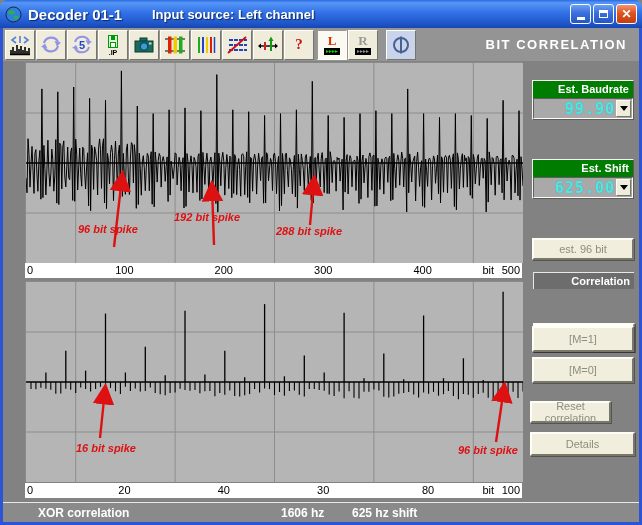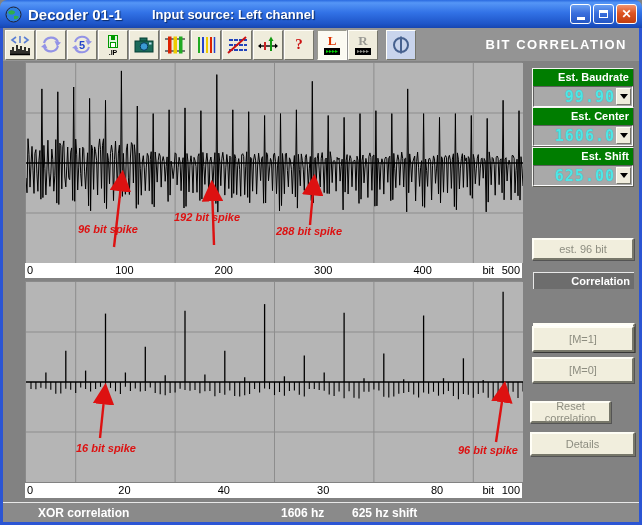--- a/index.html
+++ b/index.html
@@ -48,21 +48,21 @@
   #chart-top { top:62px; }
   #chart-bottom { top:281px; }
   .axis-strip { position:absolute; left:25px; width:497px; height:15px; background:#fff; }
   #strip-top { top:263px; }
   #strip-bottom { top:483px; }
   .tick { position:absolute; top:0; font-size:11px; color:#000; line-height:15px; white-space:nowrap; }
   .ann { position:absolute; color:#dd1111; font-size:11px; font-weight:bold; font-style:italic; white-space:nowrap; z-index:5; }
 
   
   .est-group { position:absolute; left:532px; width:102px; background:#c7c7c7;
-    border:1px solid; border-color:#f4f4f0 #5c5c55 #5c5c55 #f4f4f0; }
+    border:1px solid; border-color:#f4f4f0 #5c5c55 #5c5c55 #f4f4f0;margin-top:12px; }
   .est-header { height:17px; background:#007d00; color:#fff; font-size:11px; font-weight:bold;
     text-align:right; line-height:17px; padding-right:4px; }
   .est-display { height:21px; background:#a9a9a9; border:1px solid; border-color:#5f5f5f #fdfdfd #fdfdfd #5f5f5f;
     display:flex; align-items:center; }
   .lcd { flex:1; text-align:right; font-family:"DejaVu Sans Mono", monospace; font-weight:bold;
     font-size:15px; color:#4fe6e6; letter-spacing:1px; padding-right:1px; text-shadow:0 0 1px #2aa; }
   .dd-btn { width:15px; height:17px; margin-right:1px; background:#efecdc; border:1px solid;
     border-color:#fffef8 #75756a #75756a #fffef8; display:flex; align-items:center; justify-content:center; cursor:pointer; flex:0 0 auto;}
   .dd-arrow { width:0; height:0; border-left:4px solid transparent; border-right:4px solid transparent; border-top:5px solid #000; }
 
@@ -401,43 +401,34 @@
         <line x1="470" y1="160" x2="478" y2="106" stroke="#dd1111" stroke-width="2.4" marker-end="url(#arw1)"></line>
       </svg>
       <div class="ann" style="left: 50px; top: 160px;">16 bit spike</div>
       <div class="ann" style="left: 432px; top: 162px;">96 bit spike</div>
     </div>
   <div class="axis-strip" id="strip-bottom">
       <span class="tick" style="left: 2px;">0</span>
       <span class="tick" style="left: 99.4px; transform: translateX(-50%);">20</span>
       <span class="tick" style="left: 198.8px; transform: translateX(-50%);">40</span>
       <span class="tick" style="left: 298.2px; transform: translateX(-50%);">30</span>
-      <span class="tick" style="left: 412px; transform: translateX(-50%);">80</span>
+      <span class="tick" style="left: 403px; transform: translateX(-50%);">80</span>
       <span class="tick" style="left: auto; right: 2px;">100</span>
       <span class="tick" style="left: auto; right: 28px;">bit</span>
     </div>
 
   <div class="est-group" style="top:68px;">
     <div class="est-header">Est. Baudrate</div>
     <div class="est-display">
       <span class="lcd">99.90</span>
       <span class="dd-btn">
           <span class="dd-arrow"></span>
         </span>
     </div>
   </div>
-  <div class="est-group" style="top:107px;">
-    <div class="est-header">Est. Center</div>
-    <div class="est-display">
-      <span class="lcd">1606.0</span>
-      <span class="dd-btn">
-          <span class="dd-arrow"></span>
-        </span>
-    </div>
-  </div>
   <div class="est-group" style="top:147px;">
     <div class="est-header">Est. Shift</div>
     <div class="est-display">
       <span class="lcd">625.00</span>
       <span class="dd-btn">
           <span class="dd-arrow"></span>
         </span>
     </div>
   </div>
 

